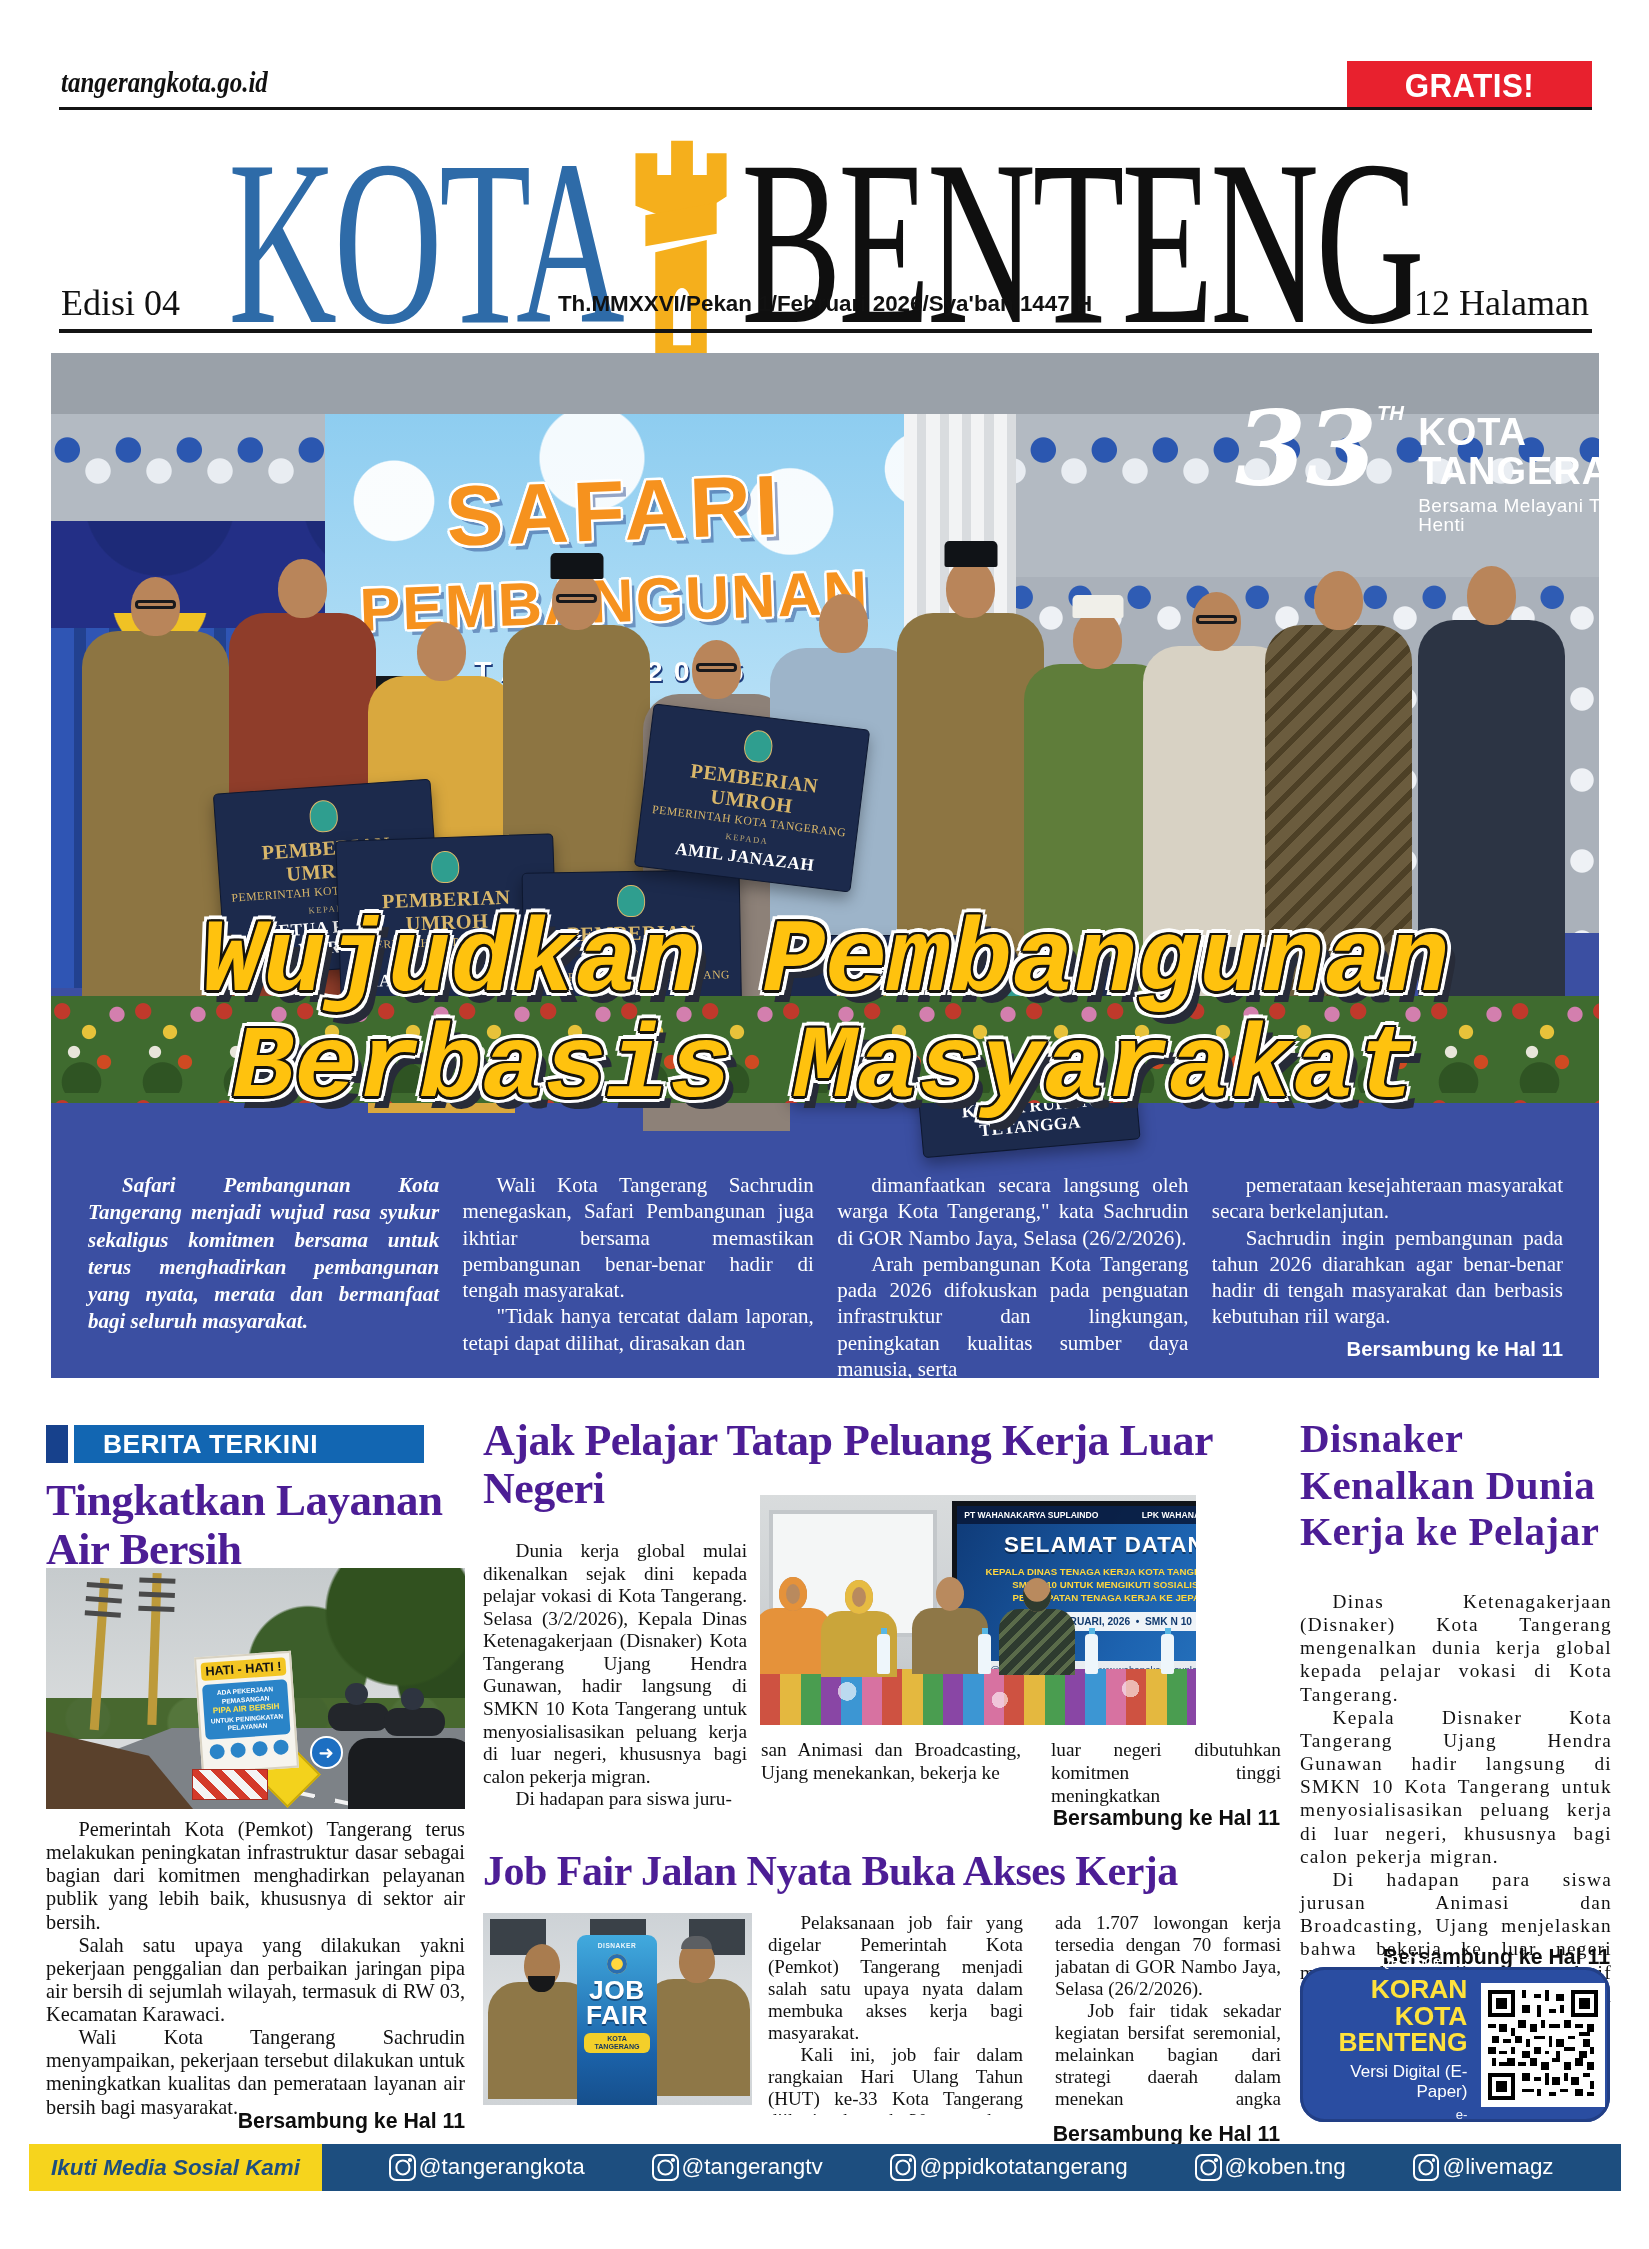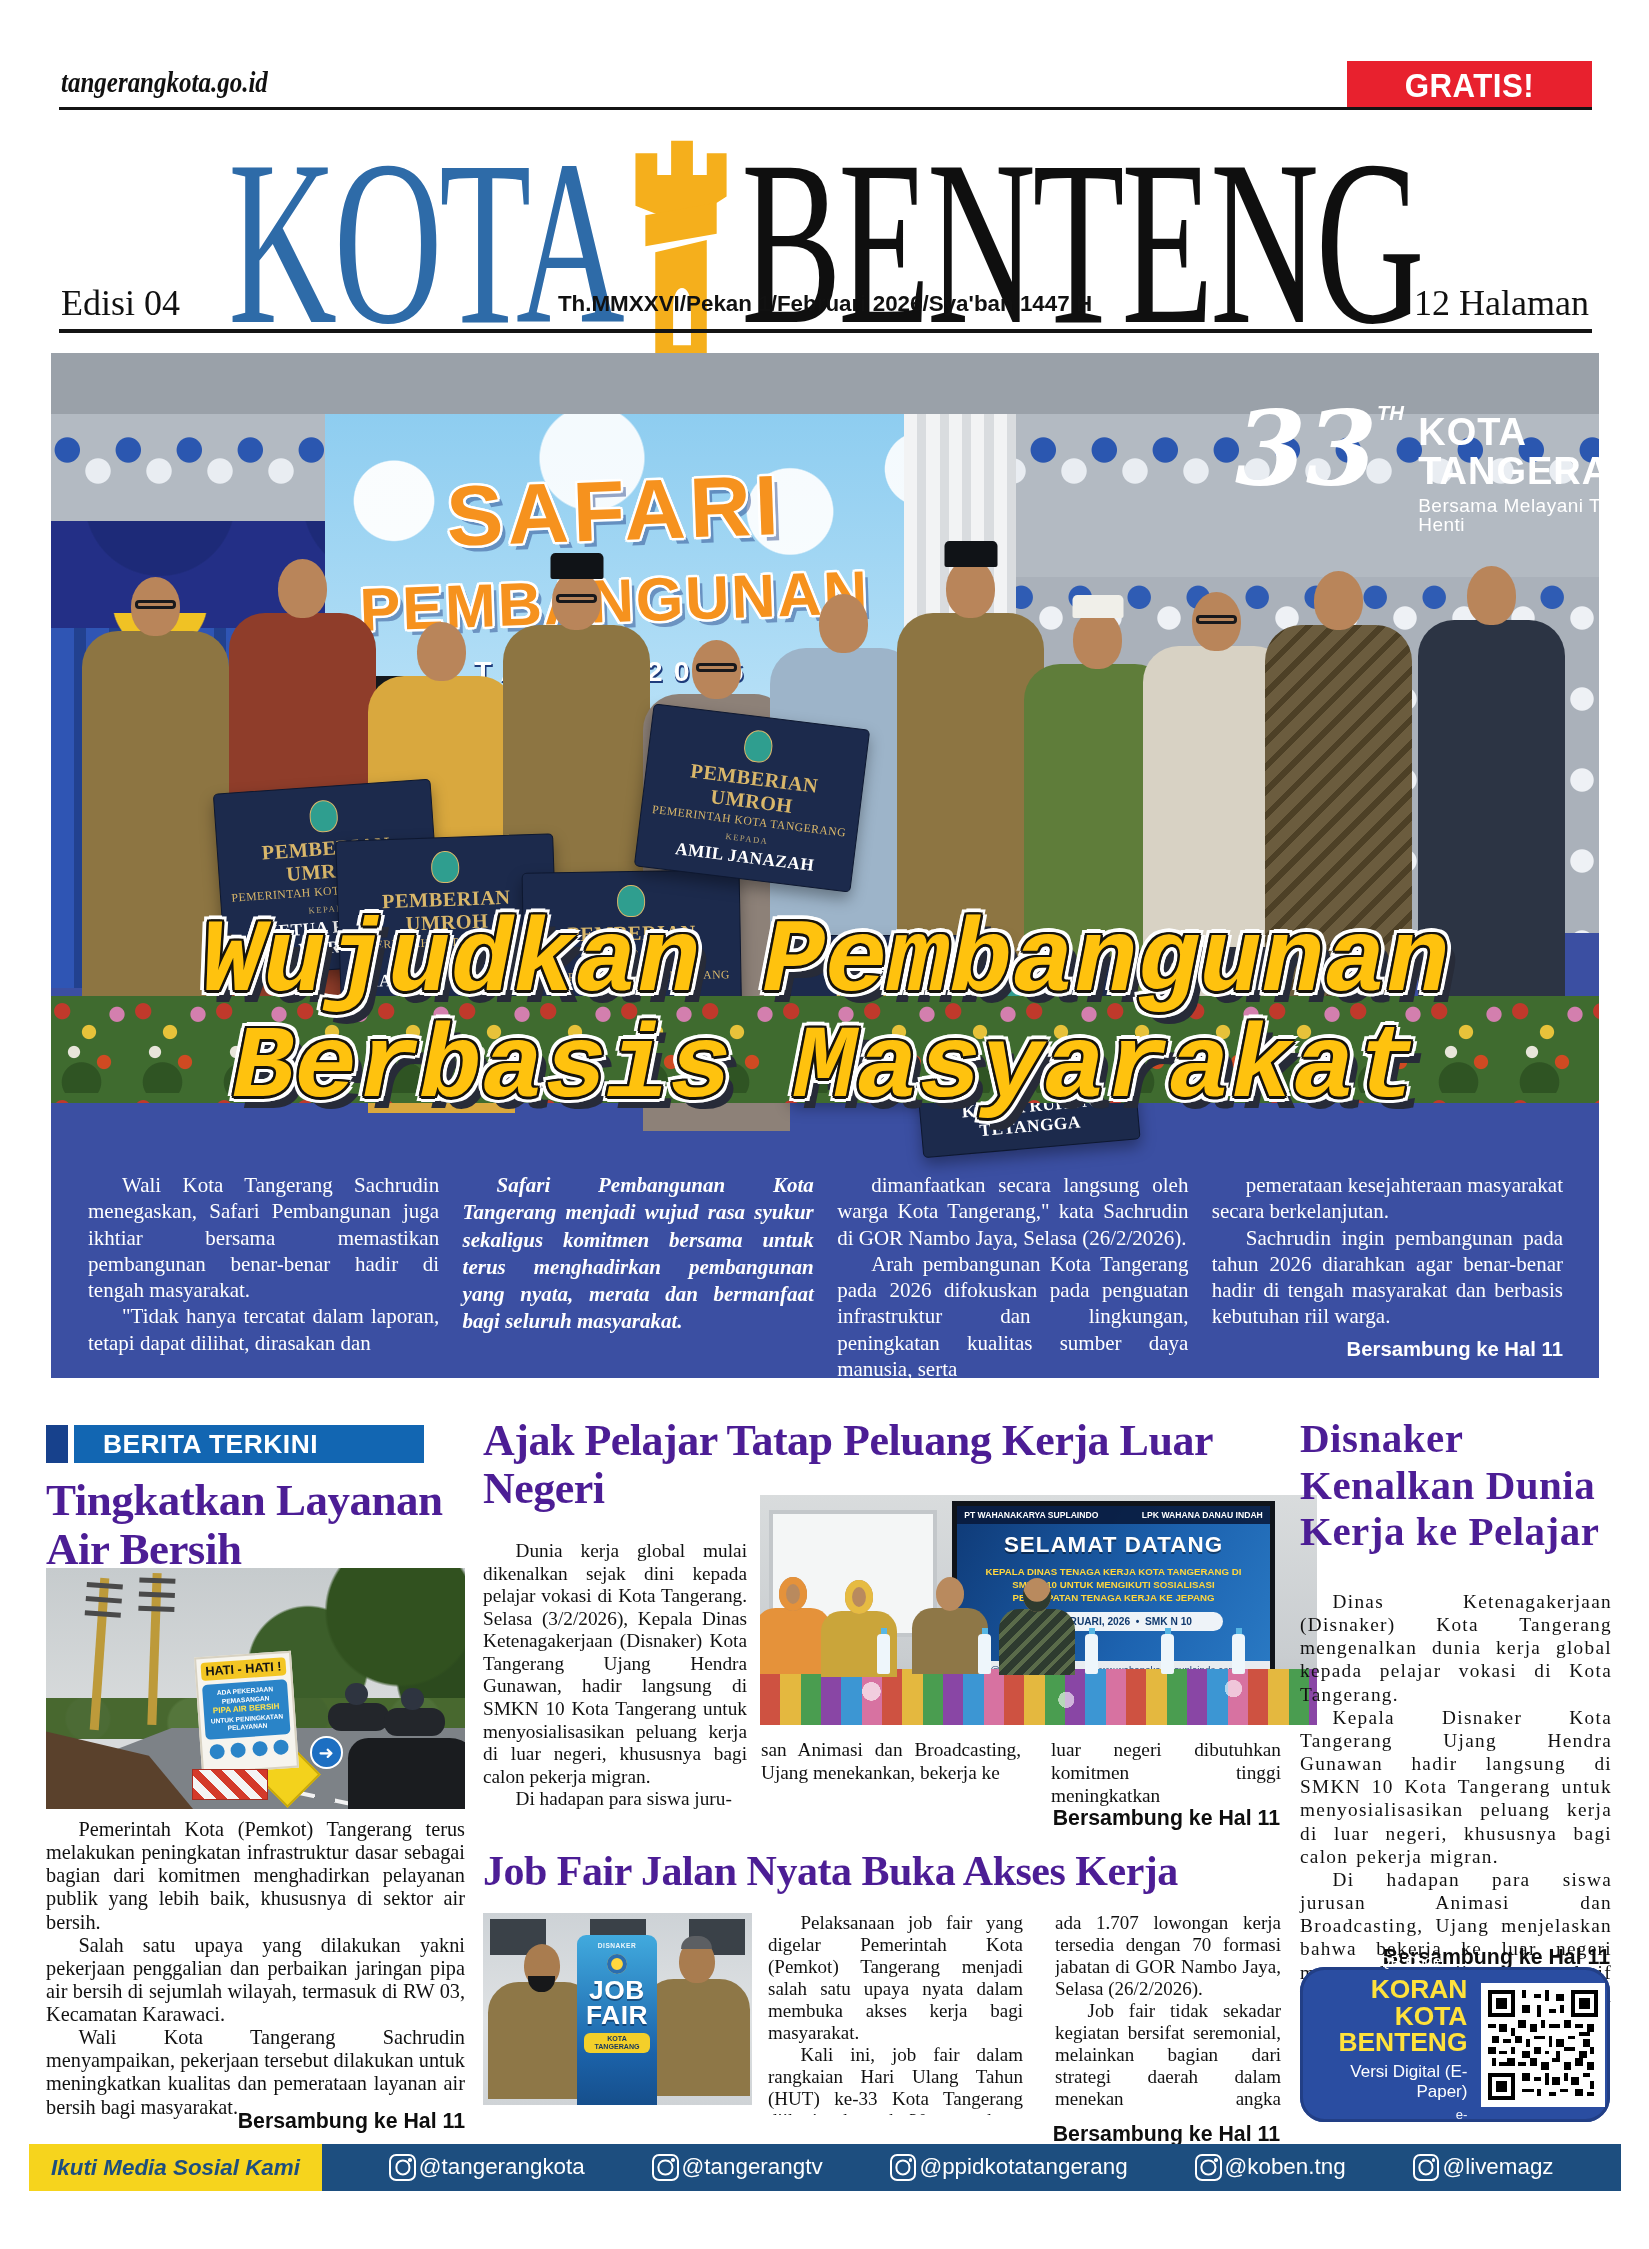--- a/index.html
+++ b/index.html
@@ -215,21 +215,21 @@
               transform:rotate(45deg); border:2px solid #c9a909; z-index:2; }
   .lp-bluearrow { position:absolute; left:264px; top:168px; width:32.5px; height:32.5px; border-radius:50%;
                   background:#1d6fc2; border:2.5px solid #fff; color:#fff; font-size:18.3px; line-height:29.5px;
                   text-align:center; font-family:"Liberation Sans",sans-serif; z-index:3; }
   .lp-car { position:absolute; right:-15.2px; bottom:-5.1px; width:132px; height:76px; background:#1a1c1f;
             border-radius:20.3px 30.5px 5.1px 5.1px; z-index:4; }
   .lp-bike { position:absolute; width:61px; height:28.4px; background:#23262b; border-radius:13.2px; z-index:2; }
   .lp-bike::after { content:""; position:absolute; top:-20.3px; left:17.3px; width:22.4px; height:22.4px; border-radius:50%; background:#2e3440; }
 
   
-  .mid-photo { left:760px; top:1495px; width:557px; height:230px; background:linear-gradient(#d9dcdd,#c9cdd0 70%,#b9bec2); }
+  .mid-photo { left:760px; top:1495px; width:436px; height:230px; background:linear-gradient(#d9dcdd,#c9cdd0 70%,#b9bec2); }
   .mp-board { position:absolute; left:9.1px; top:15.2px; width:168px; height:127px; background:#f4f6f6; border:4.1px solid #c3c7ca; }
   .mp-screen { position:absolute; left:192px; top:6.1px; width:323px; height:183px; background:#10141a; padding:5.1px; }
   .mp-slide { width:100%; height:100%; background:linear-gradient(120deg,#0f3a77,#1d63b0 60%,#2a7ac4); position:relative; overflow:hidden; }
   .mp-topbar { display:flex; justify-content:space-between; padding:4.1px 7.1px; background:rgba(8,24,56,.85);
                font-family:"Liberation Sans",sans-serif; font-weight:bold; font-size:8.6px; color:#fff; }
   .mp-welcome { text-align:center; color:#fff; font-family:"Liberation Sans",sans-serif; font-weight:bold;
                 font-size:22.4px; letter-spacing:1px; margin-top:8.1px; text-shadow:0 1.5px 0 rgba(0,0,0,.4); }
   .mp-lines { text-align:center; color:#ffd73e; font-family:"Liberation Sans",sans-serif; font-weight:bold;
               font-size:9.7px; line-height:1.35; margin-top:6.1px; }
   .mp-pill { margin:8.1px auto 0; width:218px; background:#eef3f8; border-radius:15.2px; color:#123a6e;
@@ -467,26 +467,26 @@
   </div>
 
   <div class="flowers"></div>
 
   <div class="hero-headline">
     <div>Wujudkan Pembangunan</div>
     <div>Berbasis Masyarakat</div>
   </div>
 
   <div class="lead-cols">
+    <div class="lead-col intro">
+      <p>Safari Pembangunan Kota Tangerang menjadi wujud rasa syukur sekaligus komitmen bersama untuk terus menghadirkan pembangunan yang nyata, merata dan bermanfaat bagi seluruh masyarakat.</p>
+    </div>
     <div class="lead-col">
       <p>Wali Kota Tangerang Sachrudin menegaskan, Safari Pembangunan juga ikhtiar bersama memastikan pembangunan benar-benar hadir di tengah masyarakat.</p>
       <p>"Tidak hanya tercatat dalam laporan, tetapi dapat dilihat, dirasakan dan</p>
-    </div>
-    <div class="lead-col intro">
-      <p>Safari Pembangunan Kota Tangerang menjadi wujud rasa syukur sekaligus komitmen bersama untuk terus menghadirkan pembangunan yang nyata, merata dan bermanfaat bagi seluruh masyarakat.</p>
     </div>
     <div class="lead-col">
       <p>dimanfaatkan secara langsung oleh warga Kota Tangerang," kata Sachrudin di GOR Nambo Jaya, Selasa (26/2/2026).</p>
       <p>Arah pembangunan Kota Tangerang pada 2026 difokuskan pada penguatan infrastruktur dan lingkungan, peningkatan kualitas sumber daya manusia, serta</p>
     </div>
     <div class="lead-col">
       <p>pemerataan kesejahteraan masyarakat secara berkelanjutan.</p>
       <p>Sachrudin ingin pembangunan pada tahun 2026 diarahkan agar benar-benar hadir di tengah masyarakat dan berbasis kebutuhan riil warga.</p>
       <span class="lead-continue">Bersambung ke Hal 11</span>
     </div>

